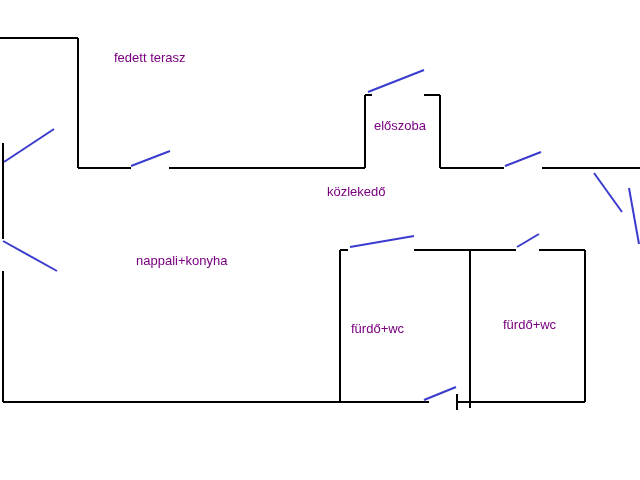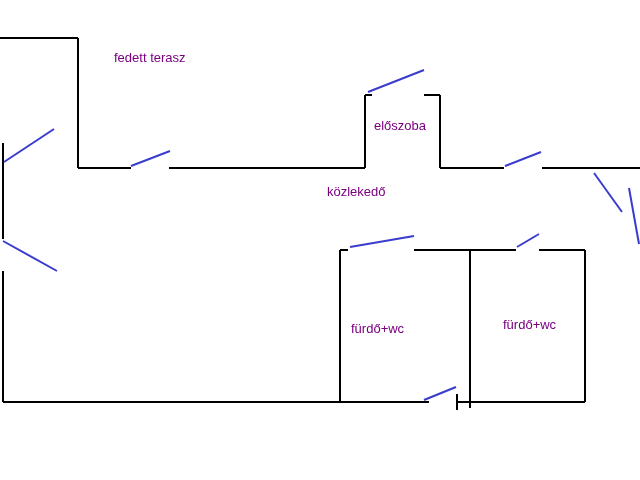--- a/index.html
+++ b/index.html
@@ -63,15 +63,16 @@
       <line x1="4" y1="162" x2="54" y2="129" stroke="#3a3ccd" stroke-width="2" stroke-linecap="butt"></line>
       <line x1="3" y1="241" x2="57" y2="271" stroke="#3a3ccd" stroke-width="2" stroke-linecap="butt"></line>
       <line x1="350" y1="247" x2="414" y2="236" stroke="#3a3ccd" stroke-width="2" stroke-linecap="butt"></line>
       <line x1="517" y1="247" x2="539" y2="234" stroke="#3a3ccd" stroke-width="2" stroke-linecap="butt"></line>
       <line x1="424" y1="400" x2="456" y2="387" stroke="#3a3ccd" stroke-width="2" stroke-linecap="butt"></line>
     </svg>
 
   <div class="room-label" style="left: 114px; top: 50px; color: rgb(122, 0, 128); text-align: center;">fedett terasz</div>
   <div class="room-label" style="left: 374px; top: 118px; color: rgb(122, 0, 128); text-align: center;">előszoba</div>
   <div class="room-label" style="left: 327px; top: 184px; color: rgb(122, 0, 128);">közlekedő</div>
+  <div class="room-label" style="left: 136px; top: 253px; color: rgb(122, 0, 128);">nappali+konyha</div>
   <div class="room-label" style="left: 351px; top: 321px; color: rgb(122, 0, 128);">fürdő+wc</div>
   <div class="room-label" style="left: 503px; top: 317px; color: rgb(122, 0, 128);">fürdő+wc</div>
 </div>
 
 </body></html>

